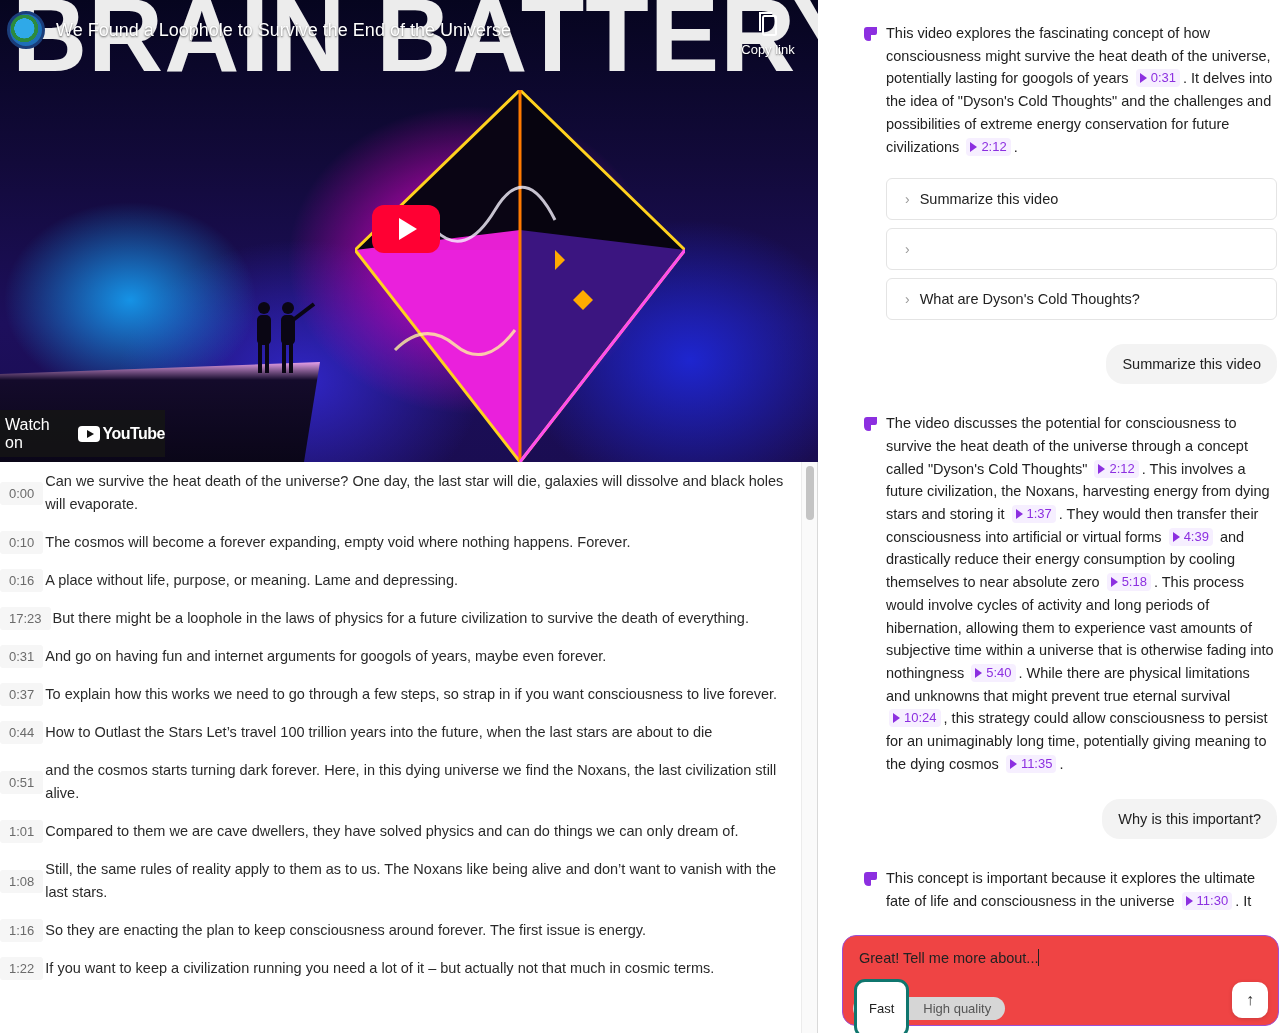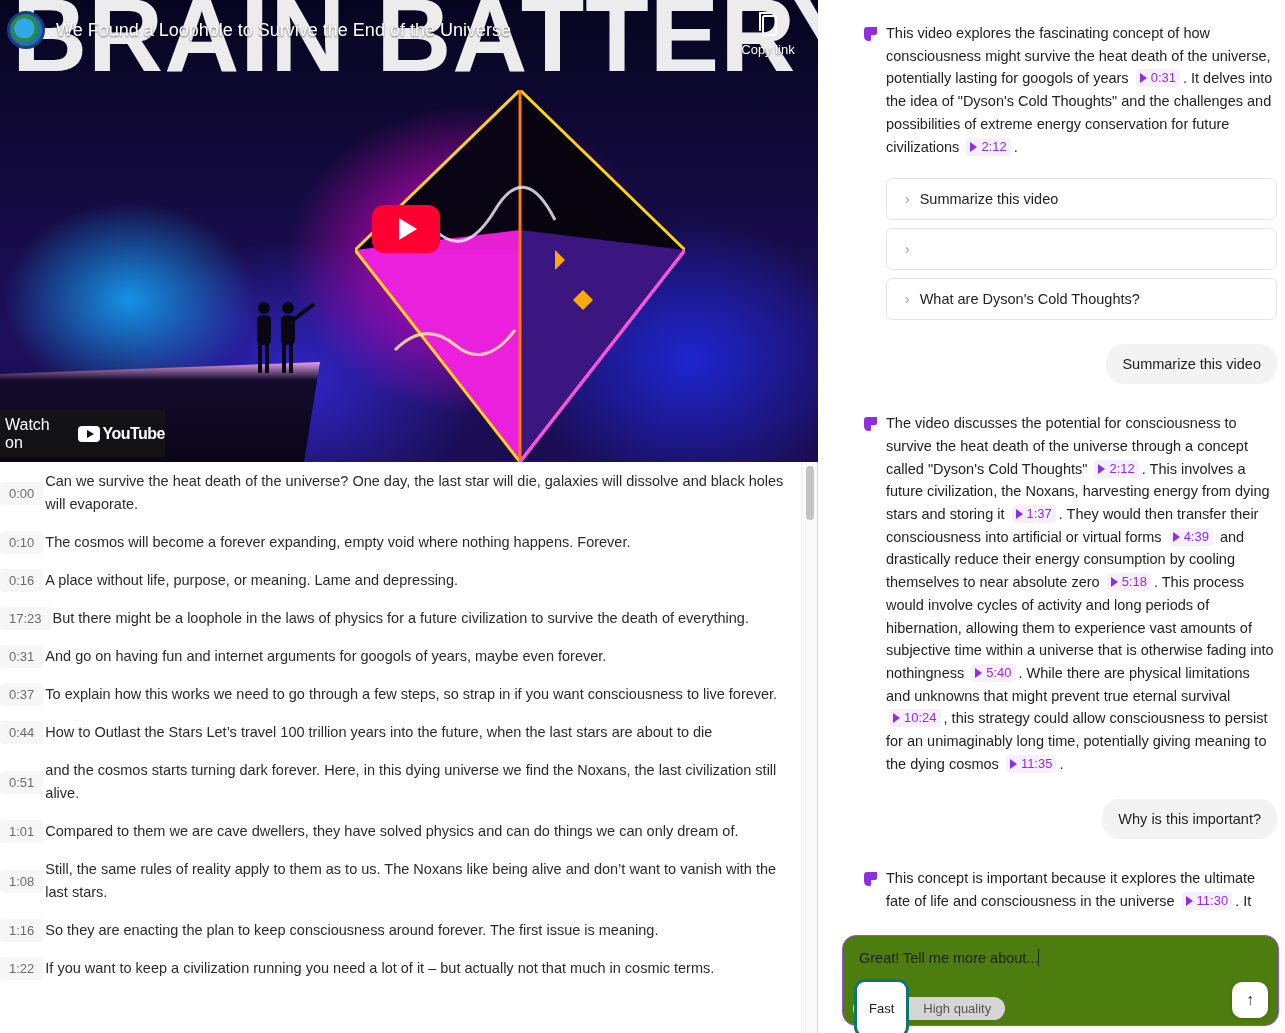--- a/index.html
+++ b/index.html
@@ -42,21 +42,21 @@
   .ai-msg { display: flex; gap: 8px; font-size: 14.5px; line-height: 22.7px; color: #222; margin-bottom: 20px; }
   .ai-icon { flex: 0 0 auto; width: 16px; height: 16px; margin-top: 4px; }
   .ai-text { flex: 1; }
   .ts { display: inline-flex; align-items: center; gap: 2px; color: #8c2fe0; font-size: 13px; background: #f6efff; border-radius: 4px; padding: 0 4px; margin: 0 3px; line-height: 18px; cursor: pointer; }
   .ts i { width: 0; height: 0; border-left: 7px solid #8c2fe0; border-top: 5px solid transparent; border-bottom: 5px solid transparent; margin-right: 2px; }
   .suggestions { margin: 8px 0 0 24px; display: flex; flex-direction: column; gap: 8px; }
   .sugg { display: flex; align-items: center; gap: 10px; border: 1px solid #e4e4e4; border-radius: 6px; padding: 10px 18px; font-size: 14.5px; color: #222; line-height: 20px; cursor: pointer; background: #fff; min-height: 42px; }
   .sugg .chev { color: #9a9a9a; font-size: 14px; flex: 0 0 auto; }
   .user-msg-wrap { display: flex; justify-content: flex-end; margin: 24px 0 28px; }
   .user-msg { background: #f3f3f3; border-radius: 18px; padding: 12px 16px; font-size: 14.5px; color: #222; }
-  .composer { position: absolute; left: 24px; top: 935px; width: 437px; height: 91px; border: 1.5px solid #9b4fd6; border-radius: 14px; background: #4d7c0f; }
+  .composer { position: absolute; left: 24px; top: 935px; width: 437px; height: 91px; border: 1.5px solid #9b4fd6; border-radius: 14px; background: #ef4444; }
   .composer .input { position: absolute; left: 16px; top: 13px; font-size: 14.5px; color: #222; }
   .composer .caret { display: inline-block; width: 1px; height: 17px; background: #222; vertical-align: -3px; }
   .toggle { position: absolute; left: 10px; top: 61px; height: 23px; background: #d6d6d6; border-radius: 12px; display: flex; align-items: center; font-size: 13px; }
   .toggle .opt { padding: 16px 14px; line-height: 21px; color: #555; cursor: pointer; }
   .toggle .opt.active { background: #fff; border-radius: 11px; color: #222; margin-left: 1px; padding: 16px 12px; border: 3px solid #0f766e; }
   .send-btn { position: absolute; right: 10px; top: 46px; width: 36px; height: 36px; background: #fff; border-radius: 10px; box-shadow: 0 1px 4px rgba(0,0,0,0.15); display: flex; align-items: center; justify-content: center; font-size: 16px; color: #333; cursor: pointer; }
 </style>
 </head>
 <body>
 
@@ -158,21 +158,21 @@
           <div class="t-row">
             <span class="t-time">1:01</span>
             <span class="t-text">Compared to them we are cave dwellers, they have solved physics and can do things we can only dream of.</span>
           </div>
           <div class="t-row">
             <span class="t-time">1:08</span>
             <span class="t-text">Still, the same rules of reality apply to them as to us. The Noxans like being alive and don’t want to vanish with the last stars.</span>
           </div>
           <div class="t-row">
             <span class="t-time">1:16</span>
-            <span class="t-text">So they are enacting the plan to keep consciousness around forever. The first issue is meaning.</span>
+            <span class="t-text">So they are enacting the plan to keep consciousness around forever. The first issue is energy.</span>
           </div>
           <div class="t-row">
             <span class="t-time">1:22</span>
             <span class="t-text">If you want  to keep a civilization running you need a lot of it – but actually not that much in cosmic terms.</span>
           </div>
         </div>
       <div class="scrollbar">
         <div class="thumb"></div>
       </div>
     </div>

